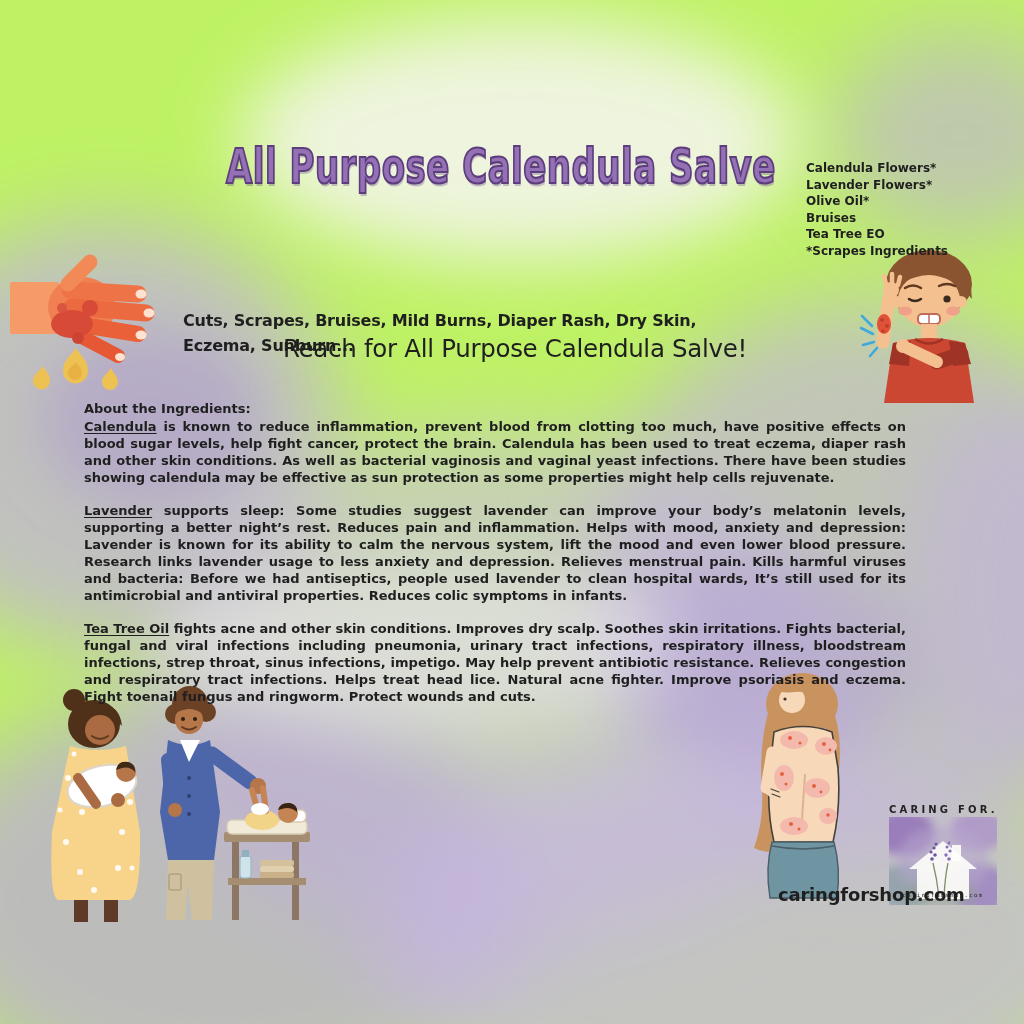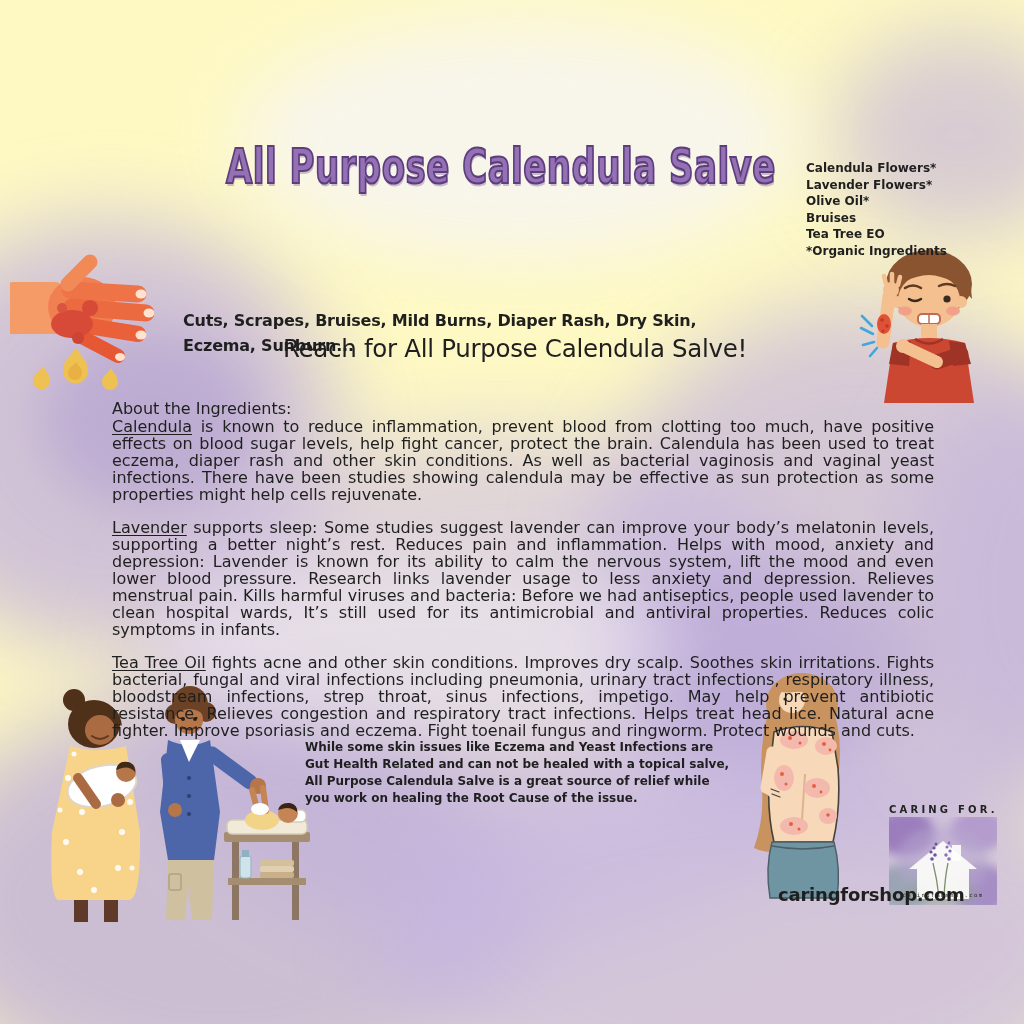--- a/index.html
+++ b/index.html
@@ -1,18 +1,18 @@
 <!DOCTYPE html>
 <html><head>
 <meta charset="utf-8">
 <style>
   html,body{margin:0;padding:0;}
   #canvas{
     position:relative;width:1024px;height:1024px;overflow:hidden;
-    background:#fef9c3;
+    background:#bef264;
     font-family:"DejaVu Sans","Liberation Sans",sans-serif;
     color:#1f1f1f;
   }
   
   .blob{position:absolute;border-radius:50%;filter:blur(42px);}
   .b1{left:-120px;top:220px;width:460px;height:430px;background:#c2b1dd;opacity:.75;}
   .b2{left:140px;top:430px;width:720px;height:520px;background:#ccbde5;opacity:.62;}
   .b3{left:590px;top:300px;width:540px;height:560px;background:#c3b2de;opacity:.68;}
   .b4{left:-90px;top:690px;width:620px;height:420px;background:#bcabd8;opacity:.75;}
   .b5{left:380px;top:740px;width:740px;height:400px;background:#c6b6e0;opacity:.75;}
@@ -28,21 +28,21 @@
   .title{
     left:226px;top:138px;width:640px;
     font-size:34px;font-weight:bold;letter-spacing:.5px;
     color:#9471b4;-webkit-text-stroke:1.6px #5d3d7e;
     text-shadow:1px 2px 0 rgba(93,61,126,.30);
     transform:scaleY(1.4);transform-origin:left top;white-space:nowrap;z-index:3;
   }
   .ingredients{left:806px;top:160px;width:170px;font-size:12px;line-height:16.5px;font-weight:600;z-index:3;}
   .uses{left:183px;top:261px;width:585px;font-size:16px;font-weight:bold;line-height:1.55;letter-spacing:-.2px;z-index:3;margin-top:48px;}
   .cta{left:185px;top:334px;width:660px;text-align:center;font-size:24.5px;font-weight:normal;letter-spacing:-.3px;z-index:3;}
-  .about{left:112px;top:400px;width:822px;font-size:16px;font-weight:normal;line-height:17px;z-index:3;}
+  .about{left:84px;top:400px;width:822px;font-size:13px;font-weight:bold;line-height:17px;z-index:3;}
   .about .heading{margin:0 0 1px 0;}
   .about p{margin:0 0 16px 0;text-align:justify;}
   .term{text-decoration:underline;text-underline-offset:2px;}
   .note{left:305px;top:739px;width:428px;font-size:12px;font-weight:bold;line-height:17px;z-index:3;}
   .website{left:778px;top:884px;font-size:18px;font-weight:bold;letter-spacing:-.2px;z-index:4;}
 
   
   .illus{position:absolute;z-index:2;}
 
   
@@ -69,21 +69,21 @@
   </div>
 
   <div class="abs title">All Purpose Calendula Salve</div>
 
   <div class="abs ingredients">
     <div>Calendula Flowers*</div>
     <div>Lavender Flowers*</div>
     <div>Olive Oil*</div>
     <div>Bruises</div>
     <div>Tea Tree EO</div>
-    <div>*Organic Ingredients</div>
+    <div>*Scrapes Ingredients</div>
   </div>
 
   <svg class="illus" style="left:10px;top:250px;" width="150" height="150" viewBox="0 0 150 150">
     <rect x="-5" y="32" width="58" height="52" rx="8" fill="#f59b68"></rect>
     <ellipse cx="72" cy="57" rx="34" ry="30" fill="#f08052"></ellipse>
     <line x1="60" y1="40" x2="128" y2="44" stroke="#ee7448" stroke-width="17" stroke-linecap="round"></line>
     <line x1="62" y1="57" x2="136" y2="63" stroke="#ec6a40" stroke-width="17" stroke-linecap="round"></line>
     <line x1="60" y1="73" x2="128" y2="84" stroke="#ea6038" stroke-width="16" stroke-linecap="round"></line>
     <line x1="70" y1="86" x2="108" y2="106" stroke="#e65834" stroke-width="14" stroke-linecap="round"></line>
     <line x1="58" y1="34" x2="80" y2="12" stroke="#f28a58" stroke-width="15" stroke-linecap="round"></line>
@@ -214,21 +214,20 @@
     <line x1="244" y1="129" x2="241" y2="106" stroke="#c58454" stroke-width="6" stroke-linecap="round"></line>
     <ellipse cx="238" cy="127" rx="9" ry="6" fill="#ffffff"></ellipse>
     <rect x="206" y="196" width="78" height="7" fill="#a58d72"></rect>
     <rect x="218" y="174" width="11" height="22" rx="3" fill="#cfe3ea" stroke="#9ab8c4" stroke-width="1.2"></rect>
     <rect x="220" y="168" width="7" height="7" fill="#8fb2c0"></rect>
     <rect x="238" y="190" width="34" height="6" rx="2" fill="#cab088"></rect>
     <rect x="238" y="184" width="34" height="6" rx="2" fill="#e0d0b0"></rect>
     <rect x="238" y="178" width="34" height="6" rx="2" fill="#d4c09a"></rect>
   </svg>
 
-  <div class="abs note">While some skin issues like Eczema and Yeast Infections are Gut Health Related and can not be healed with a topical salve, All Purpose Calendula Salve is a great source of relief while you work on healing the Root Cause of the issue.</div>
 
   <svg class="illus" style="left:728px;top:668px;" width="152" height="242" viewBox="0 0 152 242">
     <ellipse cx="74" cy="36" rx="36" ry="31" fill="#c9935f"></ellipse>
     <path d="M44 32 Q30 72 34 122 Q36 152 26 180 Q44 188 60 180 Q55 120 57 74 Q59 46 72 38 Z" fill="#c9935f"></path>
     <path d="M102 34 Q115 62 111 102 Q105 114 98 106 Q101 62 94 42 Z" fill="#c9935f"></path>
     <circle cx="64" cy="32" r="13" fill="#f7d9ba"></circle>
     <circle cx="57" cy="31" r="1.6" fill="#3a3028"></circle>
     <path d="M46 20 Q60 8 80 14 Q96 18 100 34 Q84 22 66 24 Q52 26 46 20 Z" fill="#c9935f"></path>
     <path d="M46 64 Q75 53 104 64 L110 100 Q113 140 105 174 L46 174 Q38 140 42 100 Z" fill="#f7d9ba" stroke="#46403a" stroke-width="1.6"></path>
     <line x1="77" y1="106" x2="74" y2="152" stroke="#d9b astonishing" stroke-width="0"></line>

